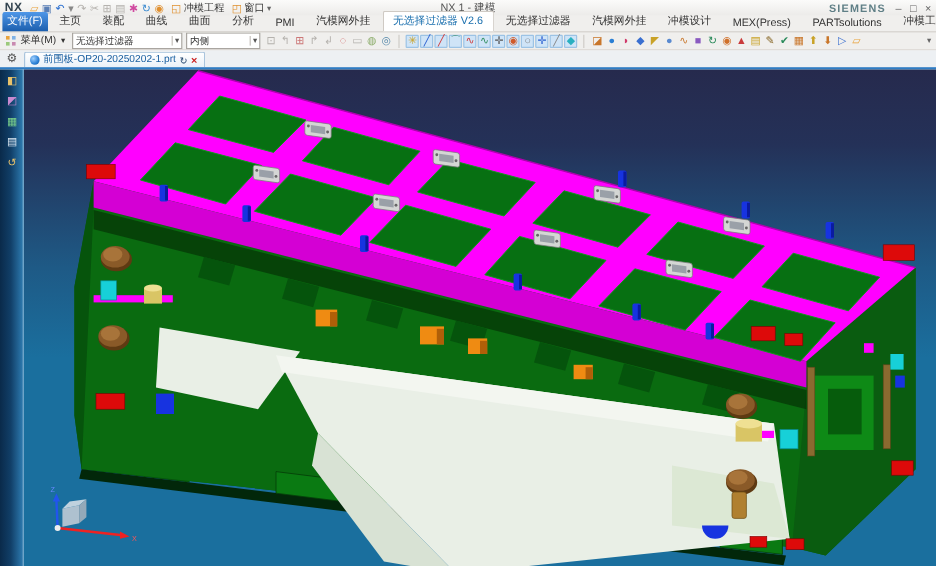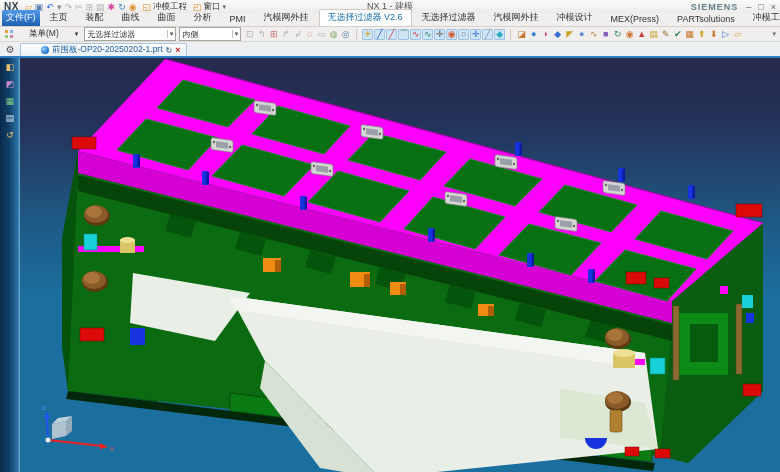--- a/index.html
+++ b/index.html
@@ -26,41 +26,41 @@
     display:flex; align-items:flex-end; font-size:9px; color:#333; position:relative; }
   .tabsrow .tab { padding:1px 8px 2px; margin-left:2px; white-space:nowrap; cursor:default; }
   .tabsrow .tab.file { background:linear-gradient(#4f97e8,#1c5fae); color:#fff;
     border-radius:2px 2px 0 0; padding:1px 4px 2px; }
   .tabsrow .tab.active { background:#fff; border:1px solid #cfcac4; border-bottom:none;
     color:#1a6fae; border-radius:2px 2px 0 0; }
 
   
   .toolbar { height:15px; background:#f0efed; border-bottom:1px solid #dcd8d3;
     display:flex; align-items:center; font-size:8.5px; gap:3px; padding-left:2px; }
-  .menu-btn { display:flex; align-items:center; gap:16px; color:#333; padding:0 3px; }
+  .menu-btn { display:flex; align-items:center; gap:4px; color:#333; padding:0 3px; }
   .menu-grid { width:8px; height:8px; background:
     linear-gradient(#e8a33d,#e8a33d) 0 0/3px 3px no-repeat,
     linear-gradient(#7fb2e5,#7fb2e5) 5px 0/3px 3px no-repeat,
     linear-gradient(#9bc97a,#9bc97a) 0 5px/3px 3px no-repeat,
     linear-gradient(#c98ab0,#c98ab0) 5px 5px/3px 3px no-repeat; }
   .combo { height:14px; background:#fff; border:1px solid #a9a5a0; display:flex;
     align-items:center; font-size:8px; color:#333; padding:0 2px; gap:3px; }
   .combo .arrow { font-size:7px; color:#555; border-left:1px solid #c5c1bc; padding-left:2px; }
   .iconstrip { display:flex; align-items:center; gap:1px; }
   .iconstrip span { width:11px; height:11px; font-size:9px; line-height:11px;
     text-align:center; cursor:default; border-radius:1px; }
   .iconstrip span.on { background:#cfe4f7; border:1px solid #9cc3e5; line-height:9px; }
   .vsep { width:1px; height:11px; background:#d0ccc7; margin:0 2px; }
 
   
   .parttabrow { height:14px; background:#edf0f3; display:flex; align-items:flex-end; }
   .gear { width:20px; text-align:center; font-size:10px; color:#555; line-height:13px; }
   .parttab { display:flex; align-items:center; gap:3px; background:linear-gradient(#ffffff,#eaf1f8);
     border:1px solid #a9c4dd; border-bottom:none; border-radius:2px 2px 0 0;
-    font-size:8.5px; color:#1a5fa0; padding:1px 5px 1px 20px; height:13px; }
+    font-size:8.5px; color:#1a5fa0; padding:1px 5px 1px 4px; height:13px; }
   .part-icon { width:8px; height:8px; border-radius:50%;
     background:radial-gradient(circle at 35% 35%, #9fd0ff, #2a7fd4 60%, #145a9e); }
   .parttab .mod { color:#23456e; font-size:8px; }
   .parttab .close { color:#c22; font-weight:bold; font-size:9px; }
   .blueline { height:2px; background:#2e7cc4; }
 
   
   .main { flex:1; display:flex; min-height:0; }
   .resbar { width:20px; background:linear-gradient(90deg,#0a2a4a 0%,#113f68 45%,#2a74a8 90%,#7fb0d0 100%);
     display:flex; flex-direction:column; align-items:center; padding-top:4px; gap:7px; }

